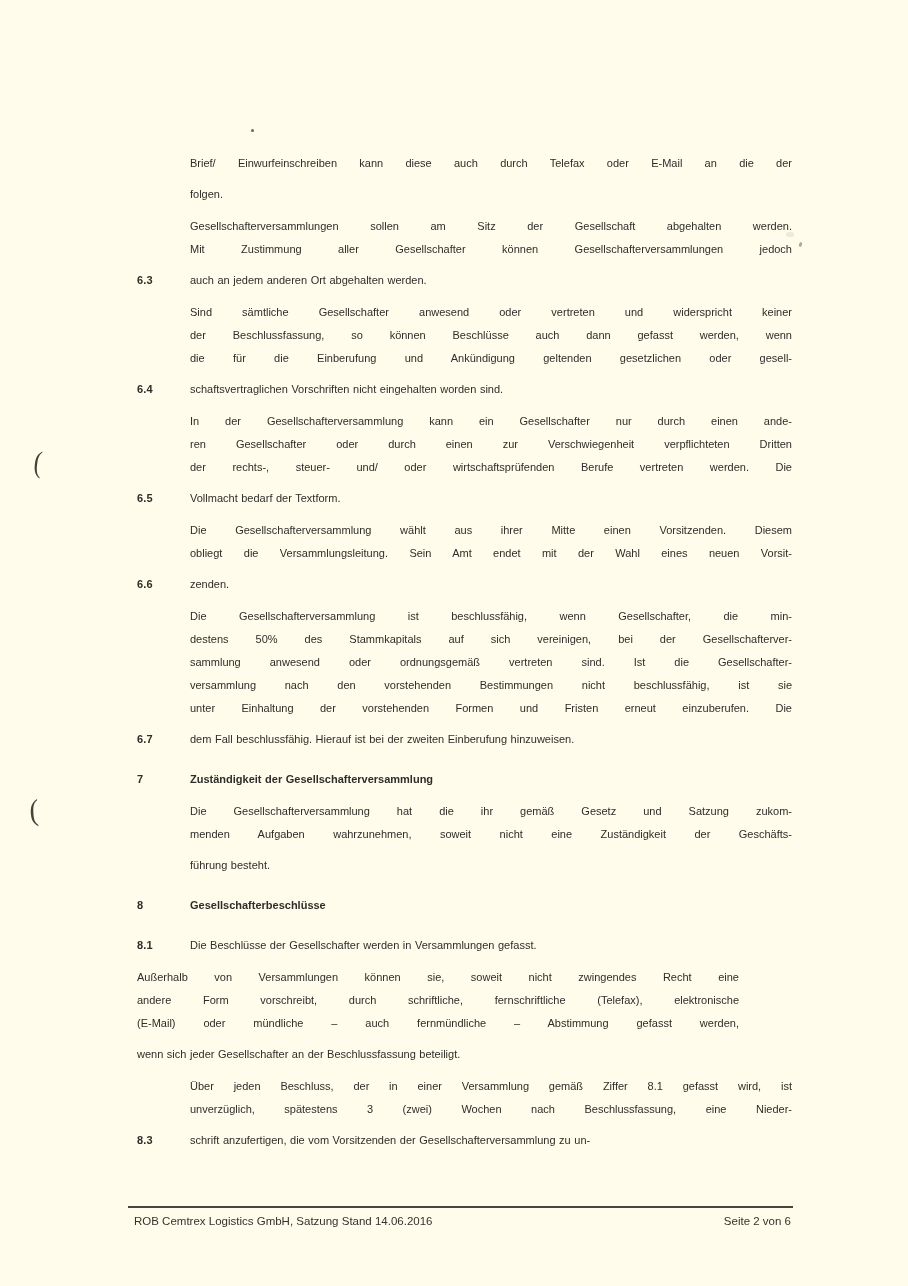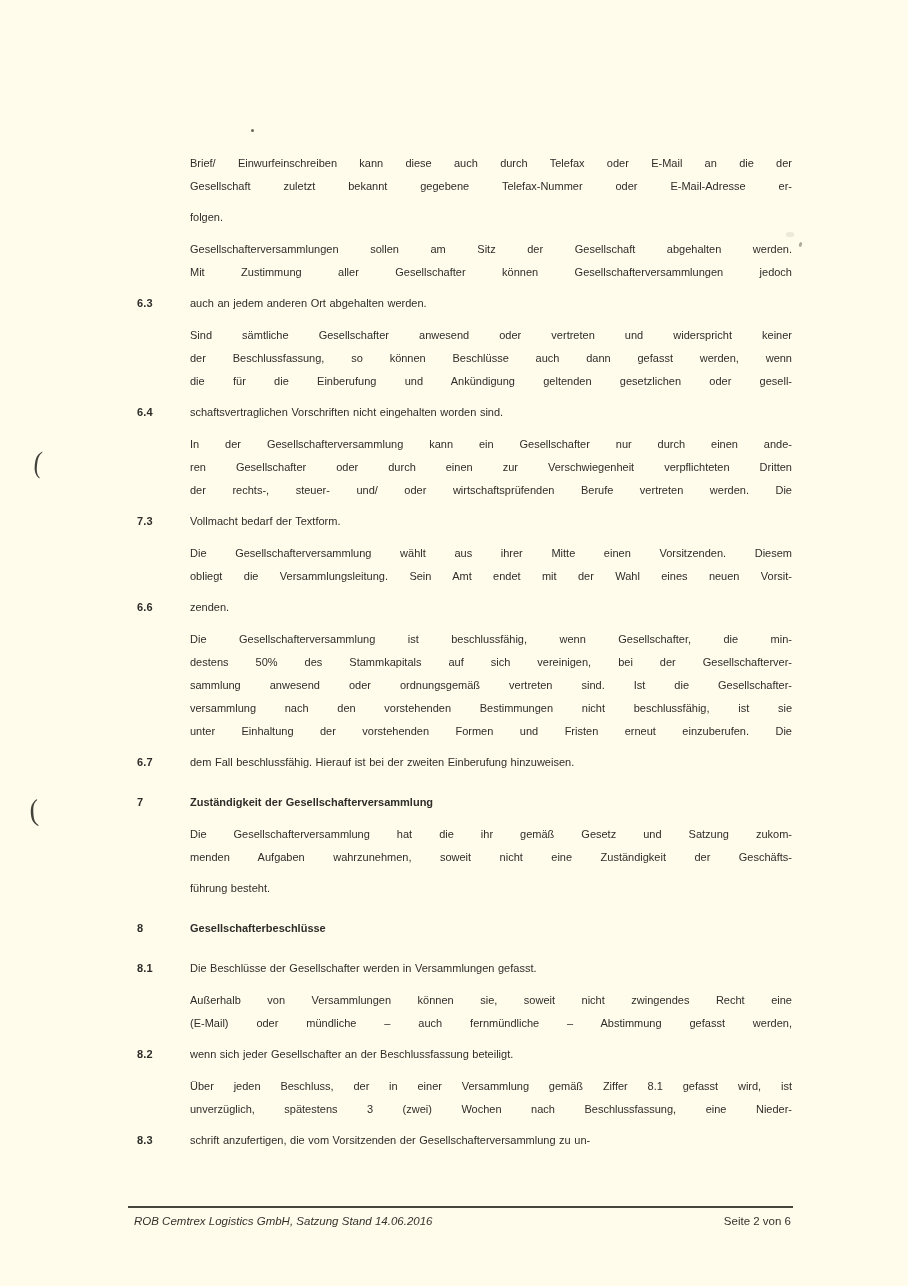--- a/index.html
+++ b/index.html
@@ -58,21 +58,21 @@
     top: 1206px;
     width: 665px;
     border-top: 2px solid #47463d;
     display: flex;
     justify-content: space-between;
     padding-top: 6px;
     font-size: 11.5px;
     line-height: 14px;
     color: #34332c;
   }
-  .footer .footer-left { padding-left: 6px; font-style: italic; }
+  .footer .footer-left { padding-left: 6px; }
   .footer .footer-right { padding-right: 2px; }
   
   .scan-paren {
     position: absolute;
     font-size: 30px;
     color: #2a2a24;
     font-family: "Liberation Serif", "DejaVu Serif", serif;
     opacity: 0.88;
   }
   .scan-paren.mark1 { left: 33px; top: 445px; transform: rotate(6deg) scaleX(0.8); }
@@ -95,21 +95,20 @@
   <span class="scan-paren mark2">(</span>
   <span class="scan-speck speck1"></span>
   <span class="scan-speck speck2"></span>
   <span class="scan-speck speck3"></span>
 
   <div class="content" id="sections-root">
     <div class="section body">
       <div class="num"></div>
       <div class="lines">
           <div class="line">Brief/ Einwurfeinschreiben kann diese auch durch Telefax oder E-Mail an die der</div>
-          <div class="line">Gesellschaft zuletzt bekannt gegebene Telefax-Nummer oder E-Mail-Adresse er-</div>
           <div class="line">folgen.</div>
         </div>
     </div>
 
     <div class="section body">
       <div class="num">6.3</div>
       <div class="lines">
           <div class="line">Gesellschafterversammlungen sollen am Sitz der Gesellschaft abgehalten werden.</div>
           <div class="line">Mit Zustimmung aller Gesellschafter können Gesellschafterversammlungen jedoch</div>
           <div class="line">auch an jedem anderen Ort abgehalten werden.</div>
@@ -120,21 +119,21 @@
       <div class="num">6.4</div>
       <div class="lines">
           <div class="line">Sind sämtliche Gesellschafter anwesend oder vertreten und widerspricht keiner</div>
           <div class="line">der Beschlussfassung, so können Beschlüsse auch dann gefasst werden, wenn</div>
           <div class="line">die für die Einberufung und Ankündigung geltenden gesetzlichen oder gesell-</div>
           <div class="line">schaftsvertraglichen Vorschriften nicht eingehalten worden sind.</div>
         </div>
     </div>
 
     <div class="section body">
-      <div class="num">7.3</div>
+      <div class="num">6.5</div>
       <div class="lines">
           <div class="line">In der Gesellschafterversammlung kann ein Gesellschafter nur durch einen ande-</div>
           <div class="line">ren Gesellschafter oder durch einen zur Verschwiegenheit verpflichteten Dritten</div>
           <div class="line">der rechts-, steuer- und/ oder wirtschaftsprüfenden Berufe vertreten werden. Die</div>
           <div class="line">Vollmacht bedarf der Textform.</div>
         </div>
     </div>
 
     <div class="section body">
       <div class="num">6.6</div>
@@ -181,23 +180,23 @@
     </div>
 
     <div class="section body">
       <div class="num">8.1</div>
       <div class="lines">
           <div class="line">Die Beschlüsse der Gesellschafter werden in Versammlungen gefasst.</div>
         </div>
     </div>
 
     <div class="section body">
-      <div class="num">8.2</div>
       <div class="lines">
           <div class="line">Außerhalb von Versammlungen können sie, soweit nicht zwingendes Recht eine</div>
+          <div class="line">andere Form vorschreibt, durch schriftliche, fernschriftliche (Telefax), elektronische</div>
           <div class="line">(E-Mail) oder mündliche – auch fernmündliche – Abstimmung gefasst werden,</div>
           <div class="line">wenn sich jeder Gesellschafter an der Beschlussfassung beteiligt.</div>
         </div>
     </div>
 
     <div class="section body">
       <div class="num">8.3</div>
       <div class="lines">
           <div class="line">Über jeden Beschluss, der in einer Versammlung gemäß Ziffer 8.1 gefasst wird, ist</div>
           <div class="line">unverzüglich, spätestens 3 (zwei) Wochen nach Beschlussfassung, eine Nieder-</div>

